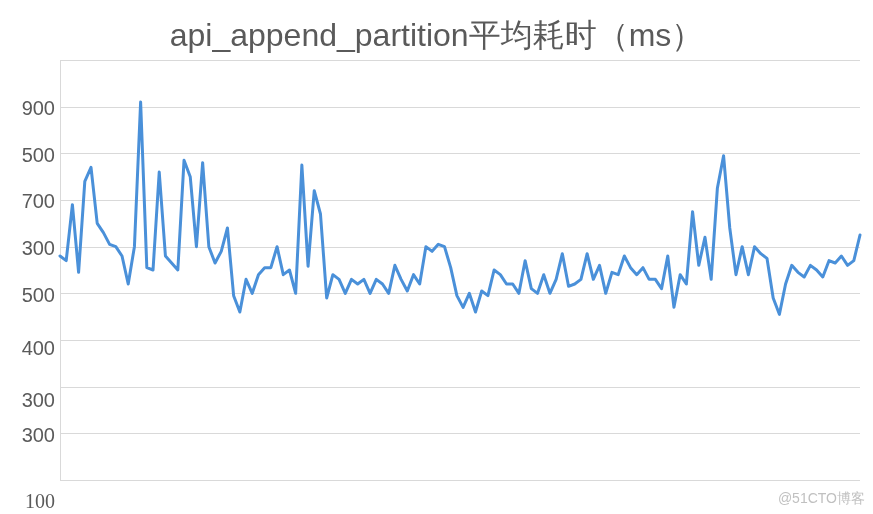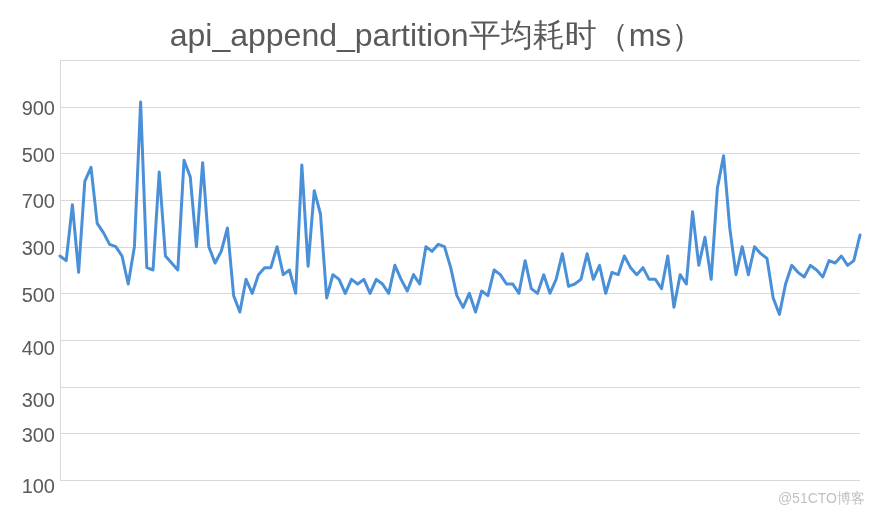--- a/index.html
+++ b/index.html
@@ -80,21 +80,21 @@
 </head>
 <body>
 
 <div class="chart-container">
   <div class="chart-title">api_append_partition平均耗时（ms）</div>
   <div class="axis-line-left"></div>
   <div id="grid-host">
       <div class="grid-line" style="top: 480px;"></div>
       <div class="y-axis-label" style="top: 480px;">0</div>
       <div class="grid-line" style="top: 433.333px;"></div>
-      <div class="y-axis-label" style="top: 438px;">100</div>
+      <div class="y-axis-label" style="top: 453px; font-family: Liberation Serif, serif;">100</div>
       <div class="grid-line" style="top: 386.667px;"></div>
       <div class="y-axis-label" style="top: 386.667px;">300</div>
       <div class="grid-line" style="top: 340px;"></div>
       <div class="y-axis-label" style="top: 352px;">300</div>
       <div class="grid-line" style="top: 293.333px;"></div>
       <div class="y-axis-label" style="top: 300px;">400</div>
       <div class="grid-line" style="top: 246.667px;"></div>
       <div class="y-axis-label" style="top: 246.667px;">500</div>
       <div class="grid-line" style="top: 200px;"></div>
       <div class="y-axis-label" style="top: 200px;">300</div>

